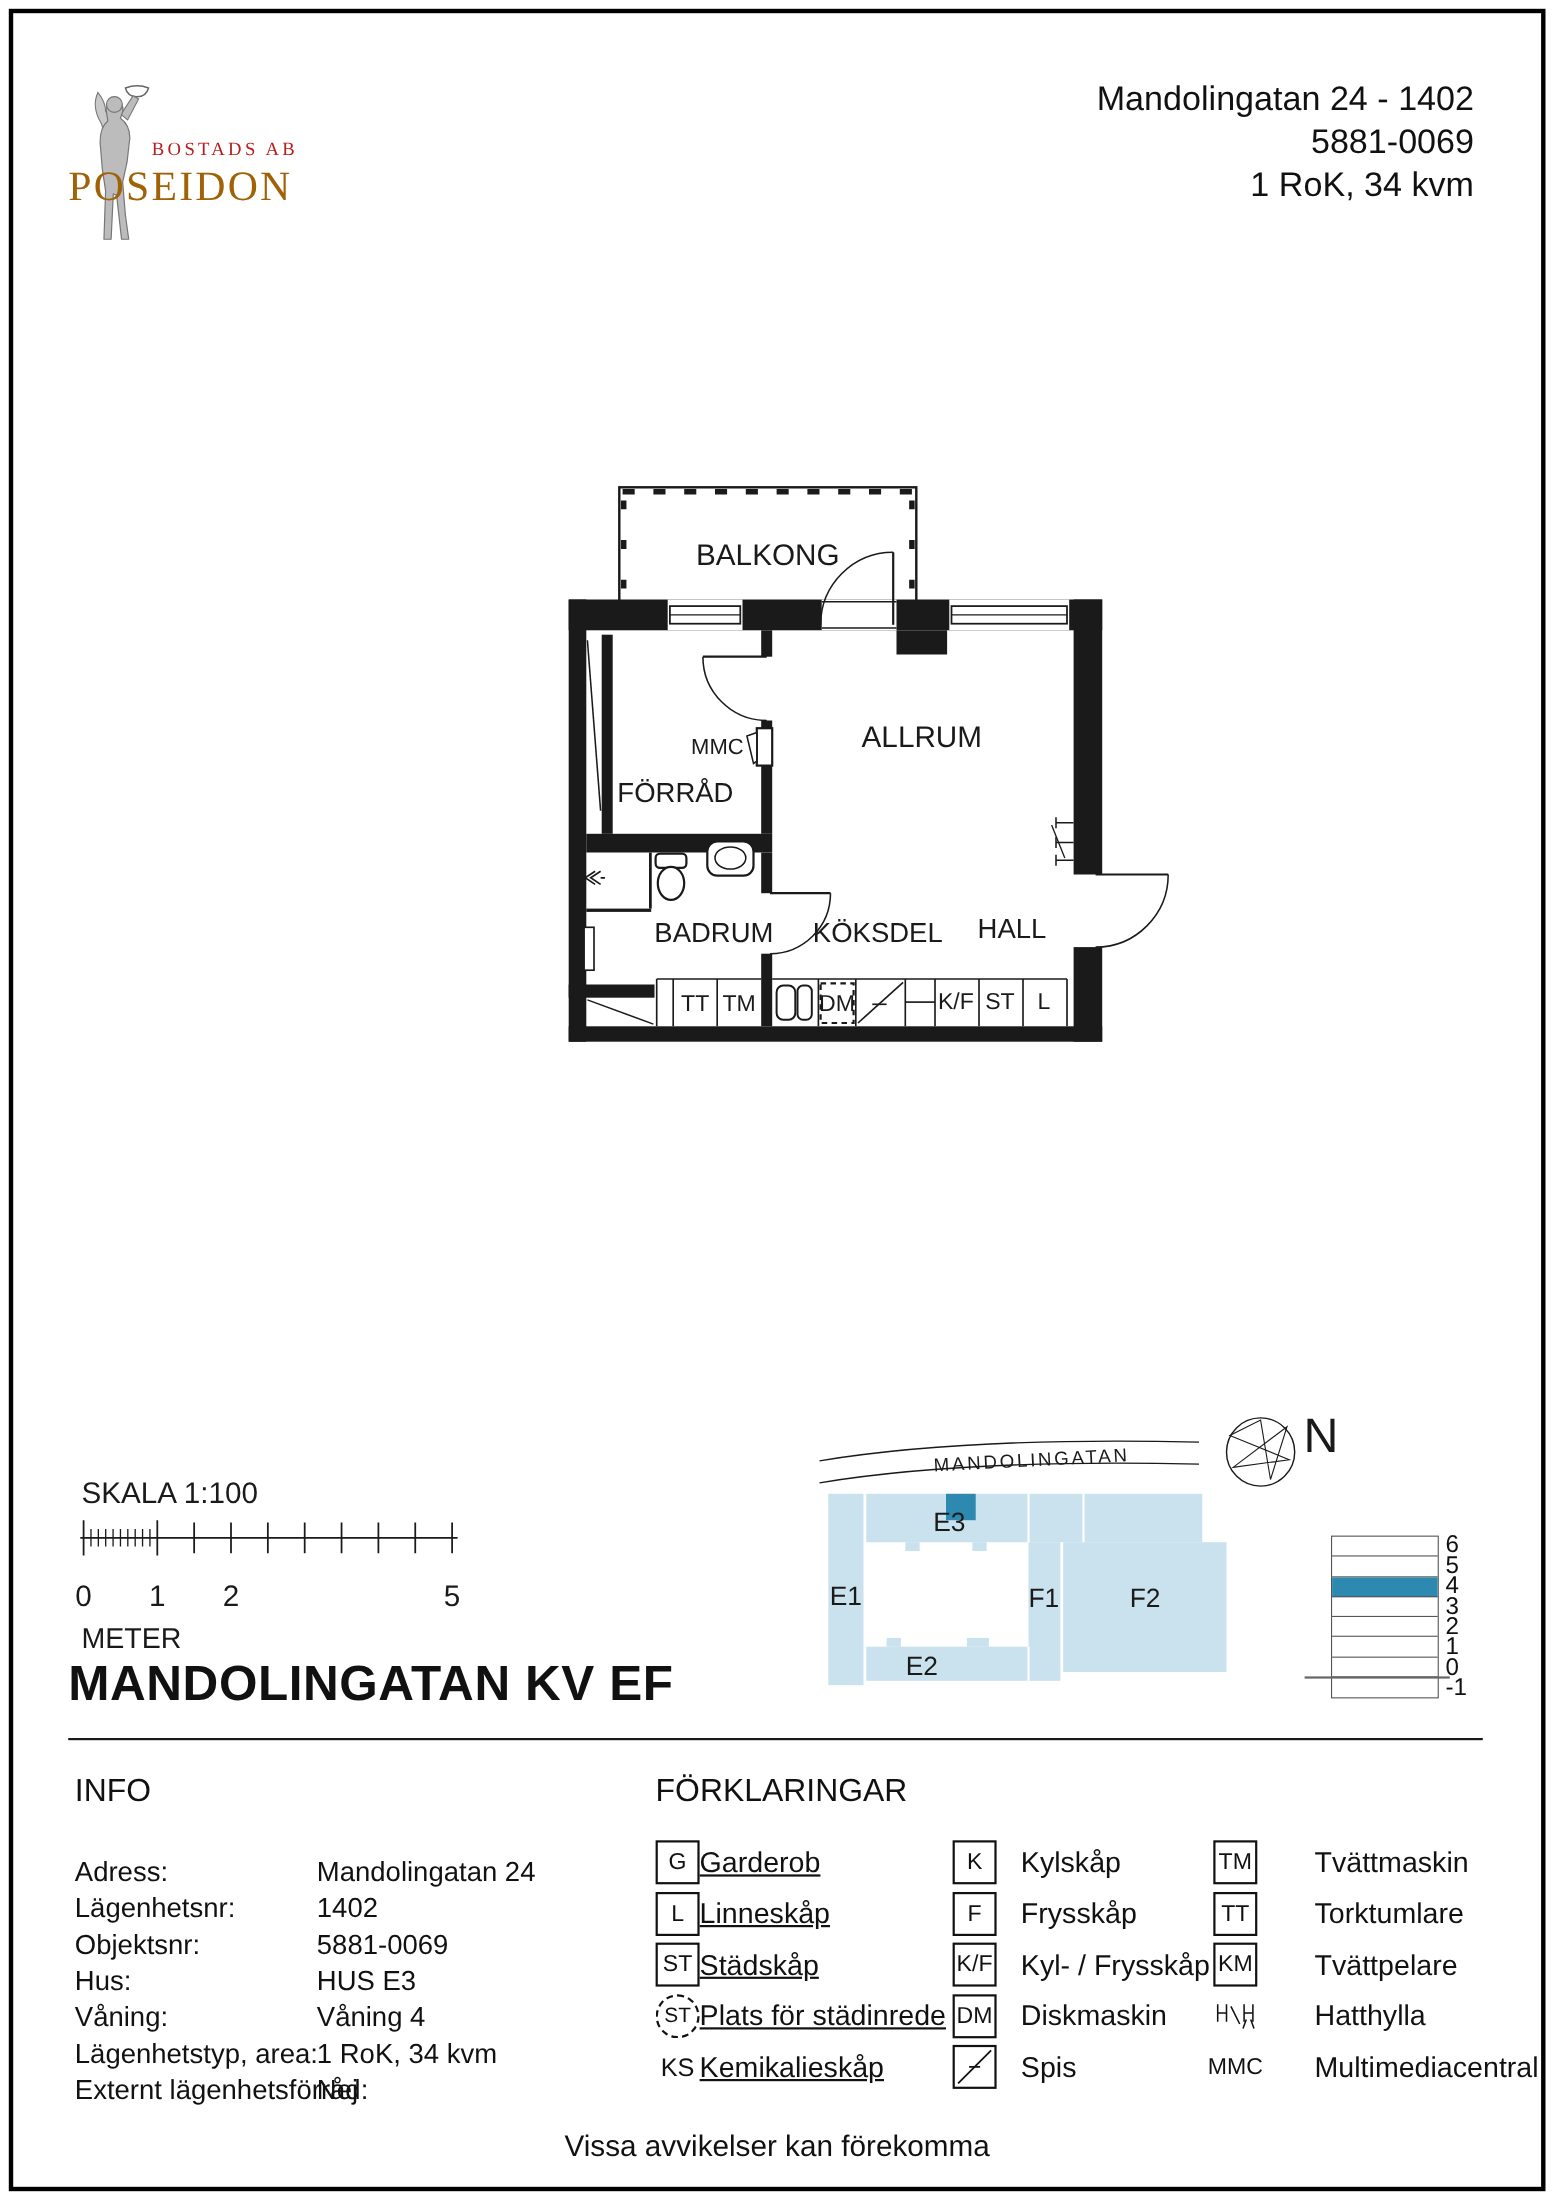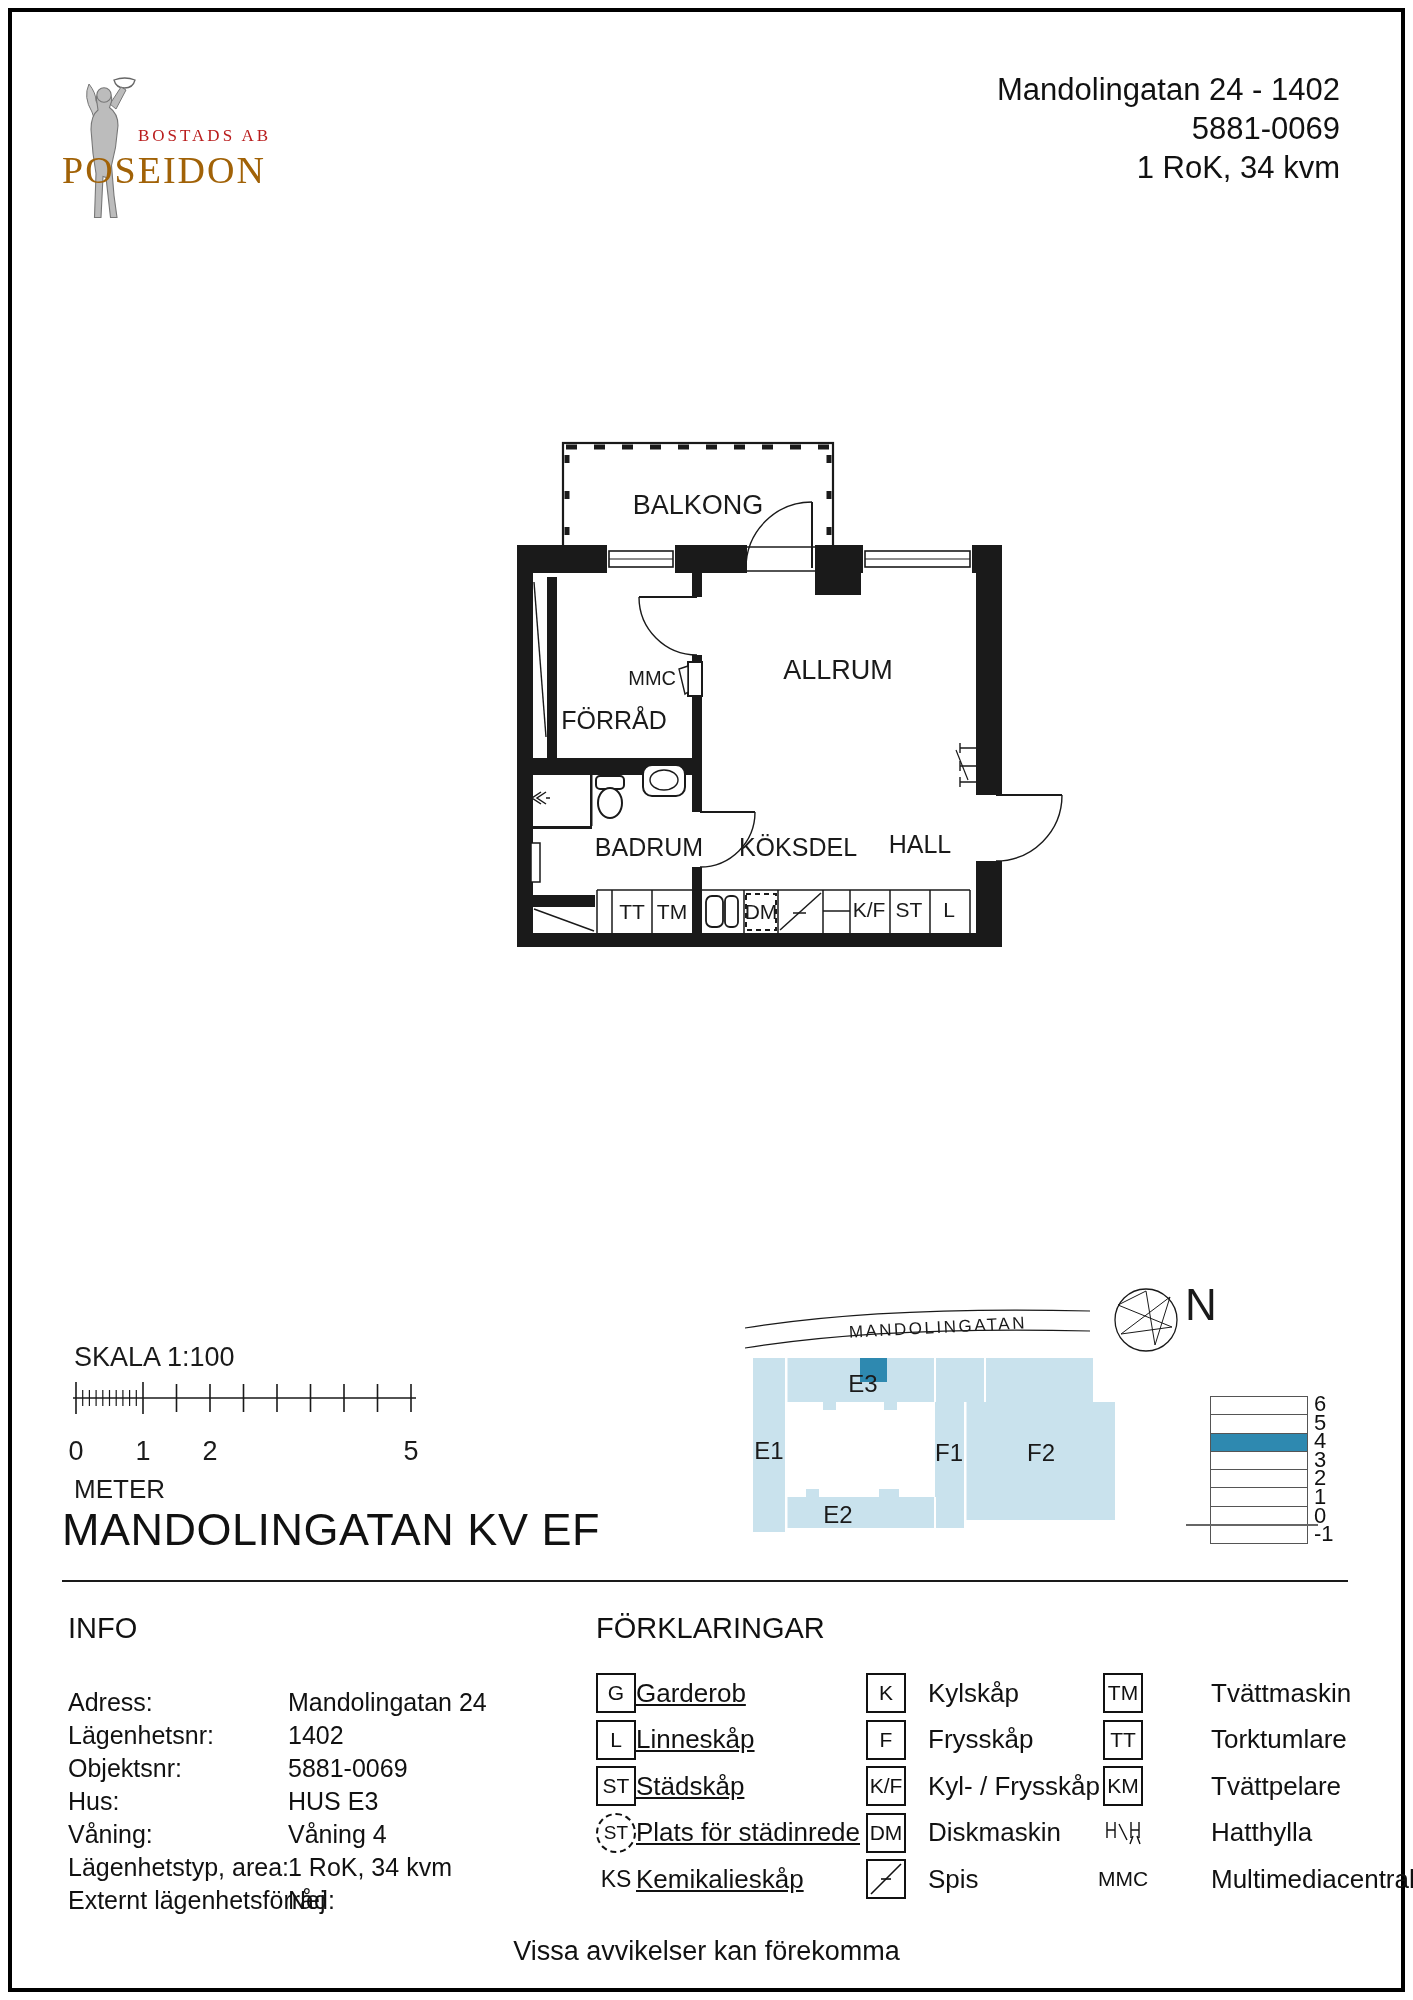--- a/index.html
+++ b/index.html
@@ -20,41 +20,41 @@
 
   
   .floor-box{left:1210px;top:1396px;width:98px;height:148px;border:1.5px solid #555;box-sizing:border-box;display:grid;grid-template-rows:repeat(8,1fr);}
   .floor-row{border-bottom:1px solid #555;}
   .floor-row:last-child{border-bottom:none;}
   .floor-row.hl{background:#2e89b0;}
   .floor-nums{left:1314px;top:1394px;display:grid;grid-template-rows:repeat(8,18.6px);font-size:22px;line-height:19px;}
   .groundline{left:1186px;top:1524px;width:132px;height:2px;background:#666;}
 
   
-  .big-title{left:62px;top:1504px;font-size:45px;font-weight:normal;letter-spacing:.5px;}
+  .big-title{left:62px;top:1504px;font-size:45px;font-weight:bold;letter-spacing:.5px;}
   .divider{left:62px;top:1580px;width:1286px;height:2px;background:#1a1a1a;}
 
   
   .sec-head{font-size:29px;}
   .info-wrap{left:68px;top:1688px;width:450px;font-size:25px;}
   .info-row{position:relative;height:33px;}
   .info-label{position:absolute;left:0;}
   .info-value{position:absolute;left:220px;}
 
   
   .lg-col{display:block;}
   .lg-row{display:flex;align-items:center;height:46.5px;}
   .lg-sym{width:40px;height:40px;border:2px solid #111;box-sizing:border-box;display:flex;align-items:center;justify-content:center;font-size:21px;flex:none;background:#fff;}
   .lg-sym.dashed{border-style:dashed;border-radius:50%;font-size:19px;}
   .lg-sym.plain{border:none;font-size:23px;}
   .lg-sym svg{display:block;}
   .lg-lbl{font-size:26px;white-space:nowrap;}
   .c1 .lg-lbl{text-decoration:underline;}
   .c2 .lg-lbl{margin-left:22px;}
-  .c3 .lg-lbl{margin-left:68px;}
+  .c3 .lg-lbl{margin-left:52px;}
 
   .footer{left:0;width:1413px;text-align:center;top:1936px;font-size:27px;}
 </style>
 </head>
 <body>
 
 <div class="page">
   <div class="frame"></div>
 
   <div class="abs" style="left:70px;top:72px;width:72px;height:152px;">

